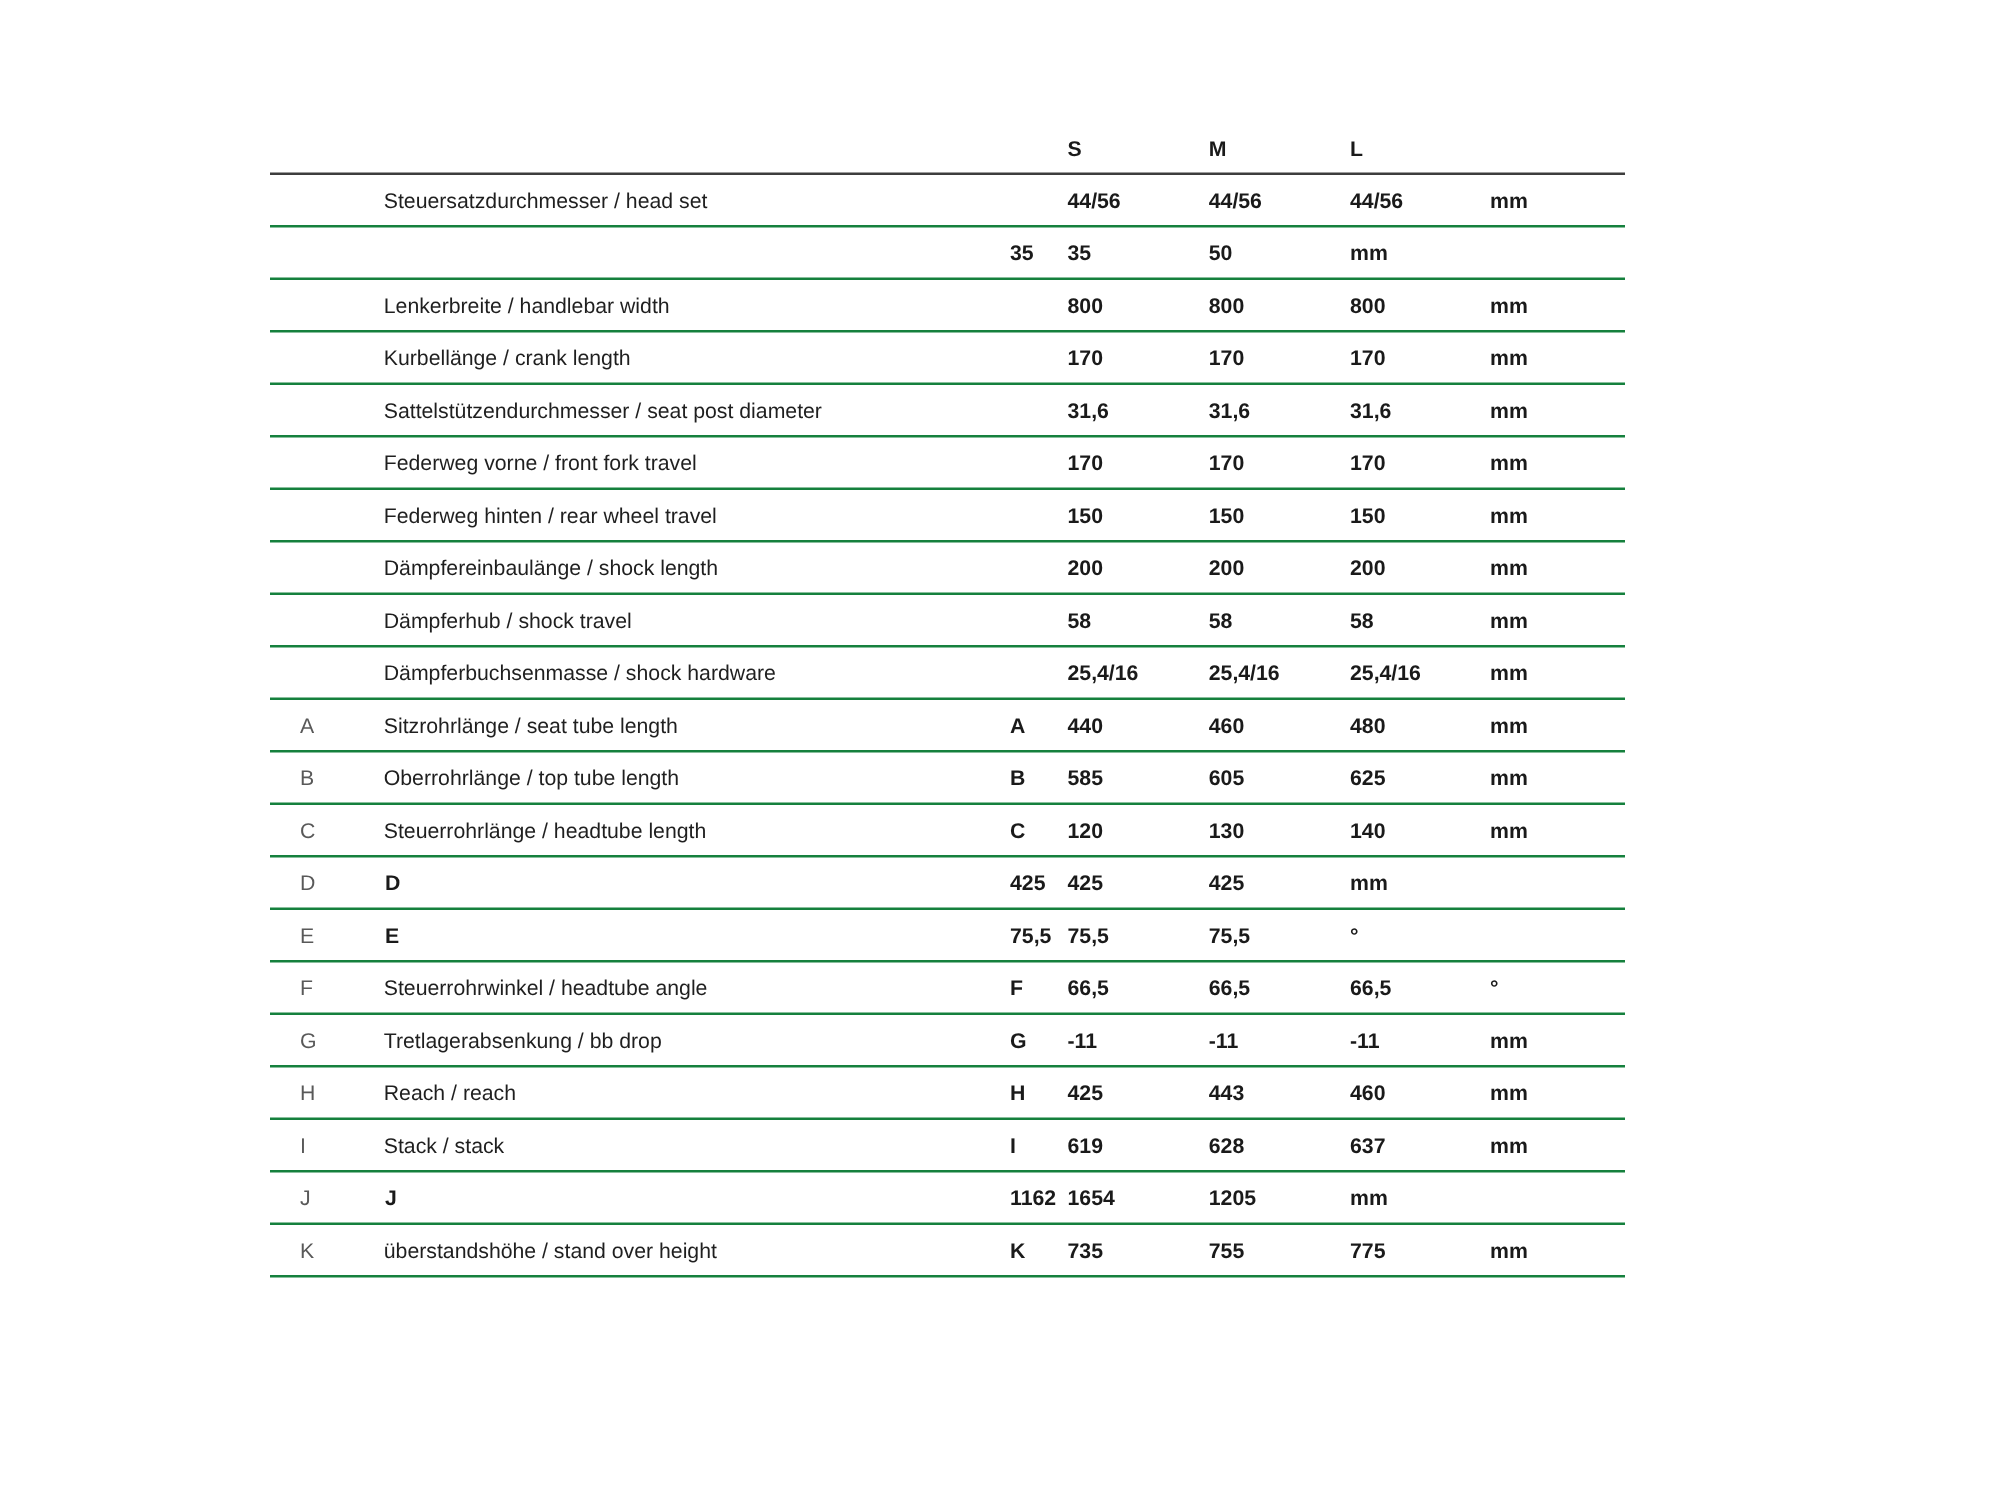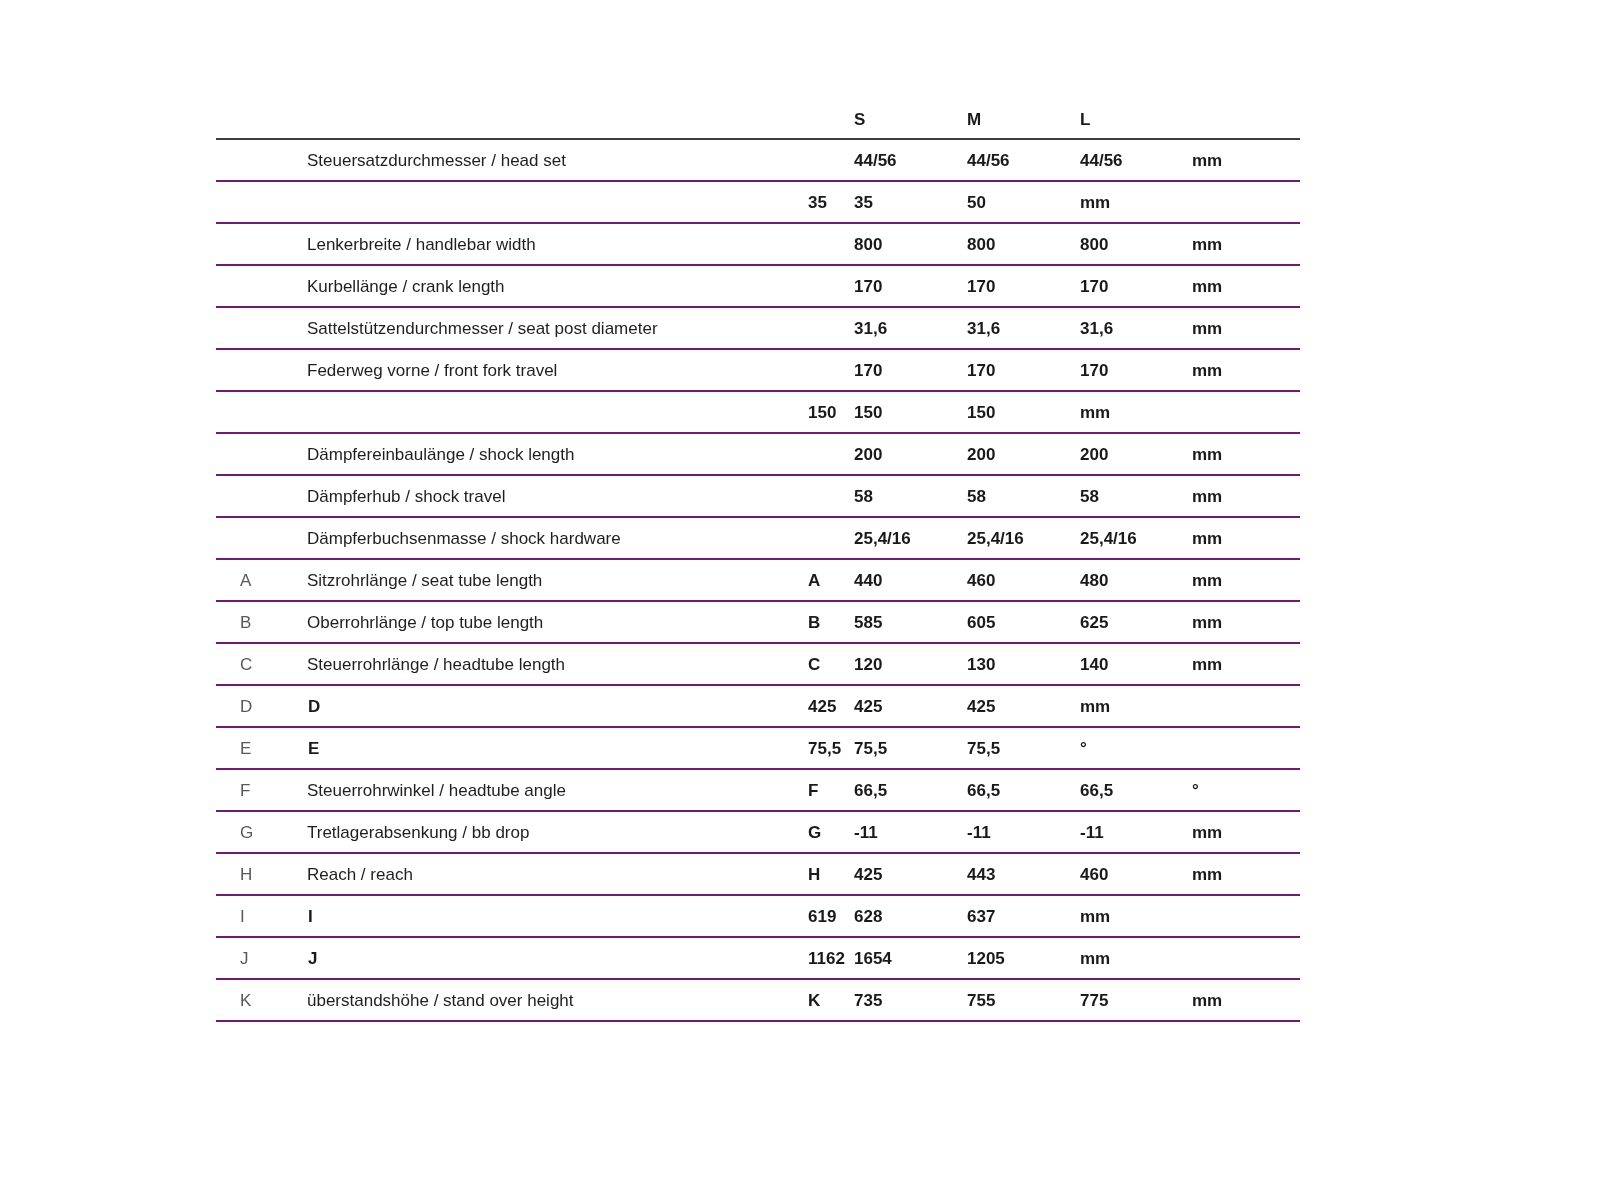--- a/index.html
+++ b/index.html
@@ -26,21 +26,21 @@
     grid-template-columns: 84px 500px 46px 113px 113px 112px 116px;
     align-items: center;
     height: 42px;
     box-sizing: border-box;
   }
   .header-row {
     height: 40px;
     border-bottom: 2px solid #3d3d3d;
   }
   .data-row {
-    border-bottom: 2px solid #701a75;
+    border-bottom: 2px solid #15803d;
   }
   .cell {
     font-size: 17px;
     line-height: 1;
     white-space: nowrap;
     overflow: visible;
   }
   .cell-letter {
     padding-left: 24px;
     color: #595959;
@@ -136,20 +136,21 @@
     <div class="cell cell-label">Federweg vorne / front fork travel</div>
     <div class="cell cell-letter2"></div>
     <div class="cell cell-val">170</div>
     <div class="cell cell-val">170</div>
     <div class="cell cell-val">170</div>
     <div class="cell cell-unit">mm</div>
   </div>
 
   <div class="grid-row data-row">
     <div class="cell cell-letter"></div>
+    <div class="cell cell-label">Federweg hinten / rear wheel travel</div>
     <div class="cell cell-letter2"></div>
     <div class="cell cell-val">150</div>
     <div class="cell cell-val">150</div>
     <div class="cell cell-val">150</div>
     <div class="cell cell-unit">mm</div>
   </div>
 
   <div class="grid-row data-row">
     <div class="cell cell-letter"></div>
     <div class="cell cell-label">Dämpfereinbaulänge / shock length</div>
@@ -253,20 +254,21 @@
     <div class="cell cell-label">Reach / reach</div>
     <div class="cell cell-letter2">H</div>
     <div class="cell cell-val">425</div>
     <div class="cell cell-val">443</div>
     <div class="cell cell-val">460</div>
     <div class="cell cell-unit">mm</div>
   </div>
 
   <div class="grid-row data-row">
     <div class="cell cell-letter">I</div>
+    <div class="cell cell-label">Stack / stack</div>
     <div class="cell cell-letter2">I</div>
     <div class="cell cell-val">619</div>
     <div class="cell cell-val">628</div>
     <div class="cell cell-val">637</div>
     <div class="cell cell-unit">mm</div>
   </div>
 
   <div class="grid-row data-row">
     <div class="cell cell-letter">J</div>
     <div class="cell cell-letter2">J</div>

